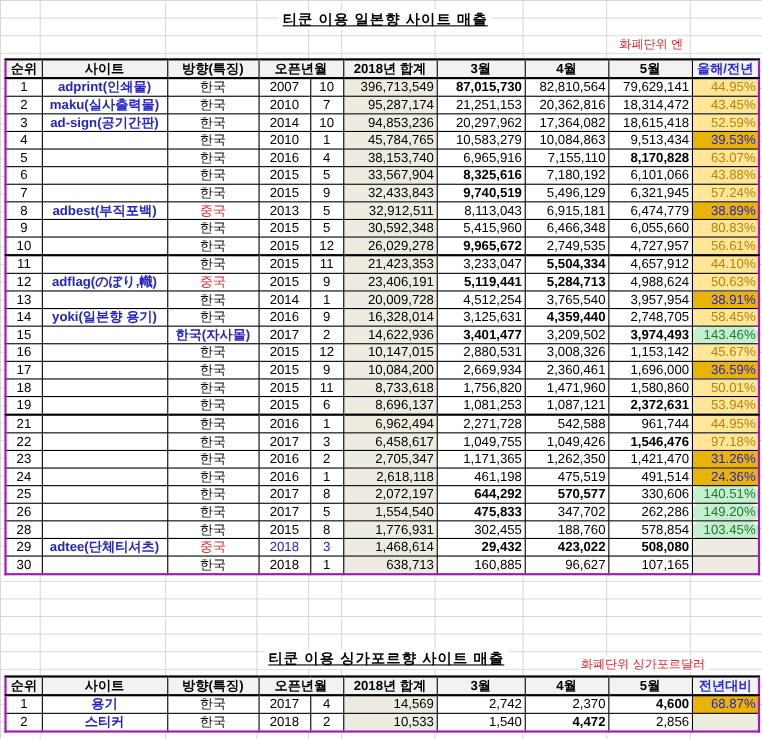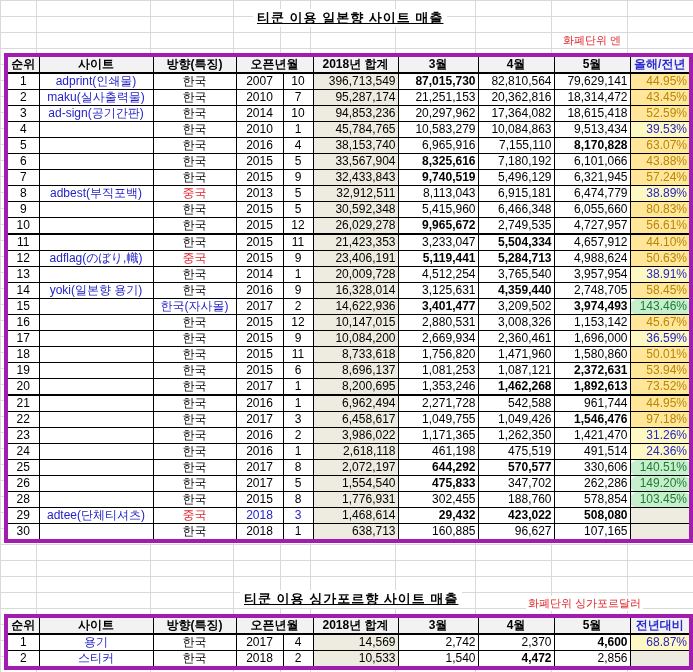--- a/index.html
+++ b/index.html
@@ -11,34 +11,34 @@
       linear-gradient(90deg,#d9d9d9 1px,transparent 1px);
     background-size:100% 16px,100% 100%;}
   .vline{position:absolute;top:0;bottom:0;width:1px;background:#d9d9d9;}
   .title{position:absolute;font-weight:bold;font-size:13px;text-decoration:underline;
          background:#fff;padding:0 4px;letter-spacing:1px;}
   .unit{position:absolute;color:#e0242a;font-size:11px;background:#fff;padding:0 2px;}
   table{position:absolute;border-collapse:collapse;table-layout:fixed;background:#fff;}
   td,th{border:1px solid #000;height:15px;padding:0 2px;line-height:15px;font-size:12px;white-space:nowrap;overflow:hidden;}
   th{background:#f2f2f2;font-weight:bold;border-top:2px solid #000;border-bottom:2px solid #000;}
   th.blue{color:#2b2bd6;}
-  table{border:4px solid #a21caf;}
+  table{border:2px solid #a21caf;}
   .c{text-align:center;}
   .r{text-align:right;}
-  .site{color:#2323c8;font-weight:normal;text-align:center;}
+  .site{color:#2323c8;font-weight:bold;text-align:center;}
   .kr{text-align:center;}
   .cn{color:#e0242a;text-align:center;}
-  .own{color:#2323c8;text-align:center;}
+  .own{color:#2323c8;text-align:center;font-weight:bold;}
   .bluetext{color:#2323c8;}
   .total{background:#eeece1;text-align:right;}
   .b{font-weight:bold;}
   .pct{text-align:right;}
   .pct.y{background:#ffe699;color:#b8860b;}
   .pct.g{background:#c6efce;color:#1f7a33;border-radius:8px;}
-  .pct.n{background:#fef9c3;color:#2323c8;}
+  .pct.n{background:#eab308;color:#2323c8;}
   .pct.e{background:#eeece1;}
   tr.thick td{border-top:2px solid #000;}
 </style>
 </head>
 <body>
 
 <div class="grid"></div>
 <div class="vline" style="left:36px"></div>
 <div class="vline" style="left:150px"></div>
 <div class="vline" style="left:233px"></div>
@@ -300,32 +300,20 @@
         <td class="site"></td>
         <td class="kr">한국</td>
         <td class="c">2015</td>
         <td class="c">6</td>
         <td class="total">8,696,137</td>
         <td class="r">1,081,253</td>
         <td class="r">1,087,121</td>
         <td class="r b">2,372,631</td>
         <td class="pct y">53.94%</td>
       </tr>
-      <tr>
-        <td class="c">20</td>
-        <td class="site"></td>
-        <td class="kr">한국</td>
-        <td class="c">2017</td>
-        <td class="c">1</td>
-        <td class="total">8,200,695</td>
-        <td class="r">1,353,246</td>
-        <td class="r b">1,462,268</td>
-        <td class="r b">1,892,613</td>
-        <td class="pct y">73.52%</td>
-      </tr>
       <tr class="thick">
         <td class="c">21</td>
         <td class="site"></td>
         <td class="kr">한국</td>
         <td class="c">2016</td>
         <td class="c">1</td>
         <td class="total">6,962,494</td>
         <td class="r">2,271,728</td>
         <td class="r">542,588</td>
         <td class="r">961,744</td>
@@ -342,21 +330,21 @@
         <td class="r">1,049,426</td>
         <td class="r b">1,546,476</td>
         <td class="pct y">97.18%</td>
       </tr>
       <tr>
         <td class="c">23</td>
         <td class="site"></td>
         <td class="kr">한국</td>
         <td class="c">2016</td>
         <td class="c">2</td>
-        <td class="total">3,986,022</td>
+        <td class="total">2,705,347</td>
         <td class="r">1,171,365</td>
         <td class="r">1,262,350</td>
         <td class="r">1,421,470</td>
         <td class="pct n">31.26%</td>
       </tr>
       <tr>
         <td class="c">24</td>
         <td class="site"></td>
         <td class="kr">한국</td>
         <td class="c">2016</td>

